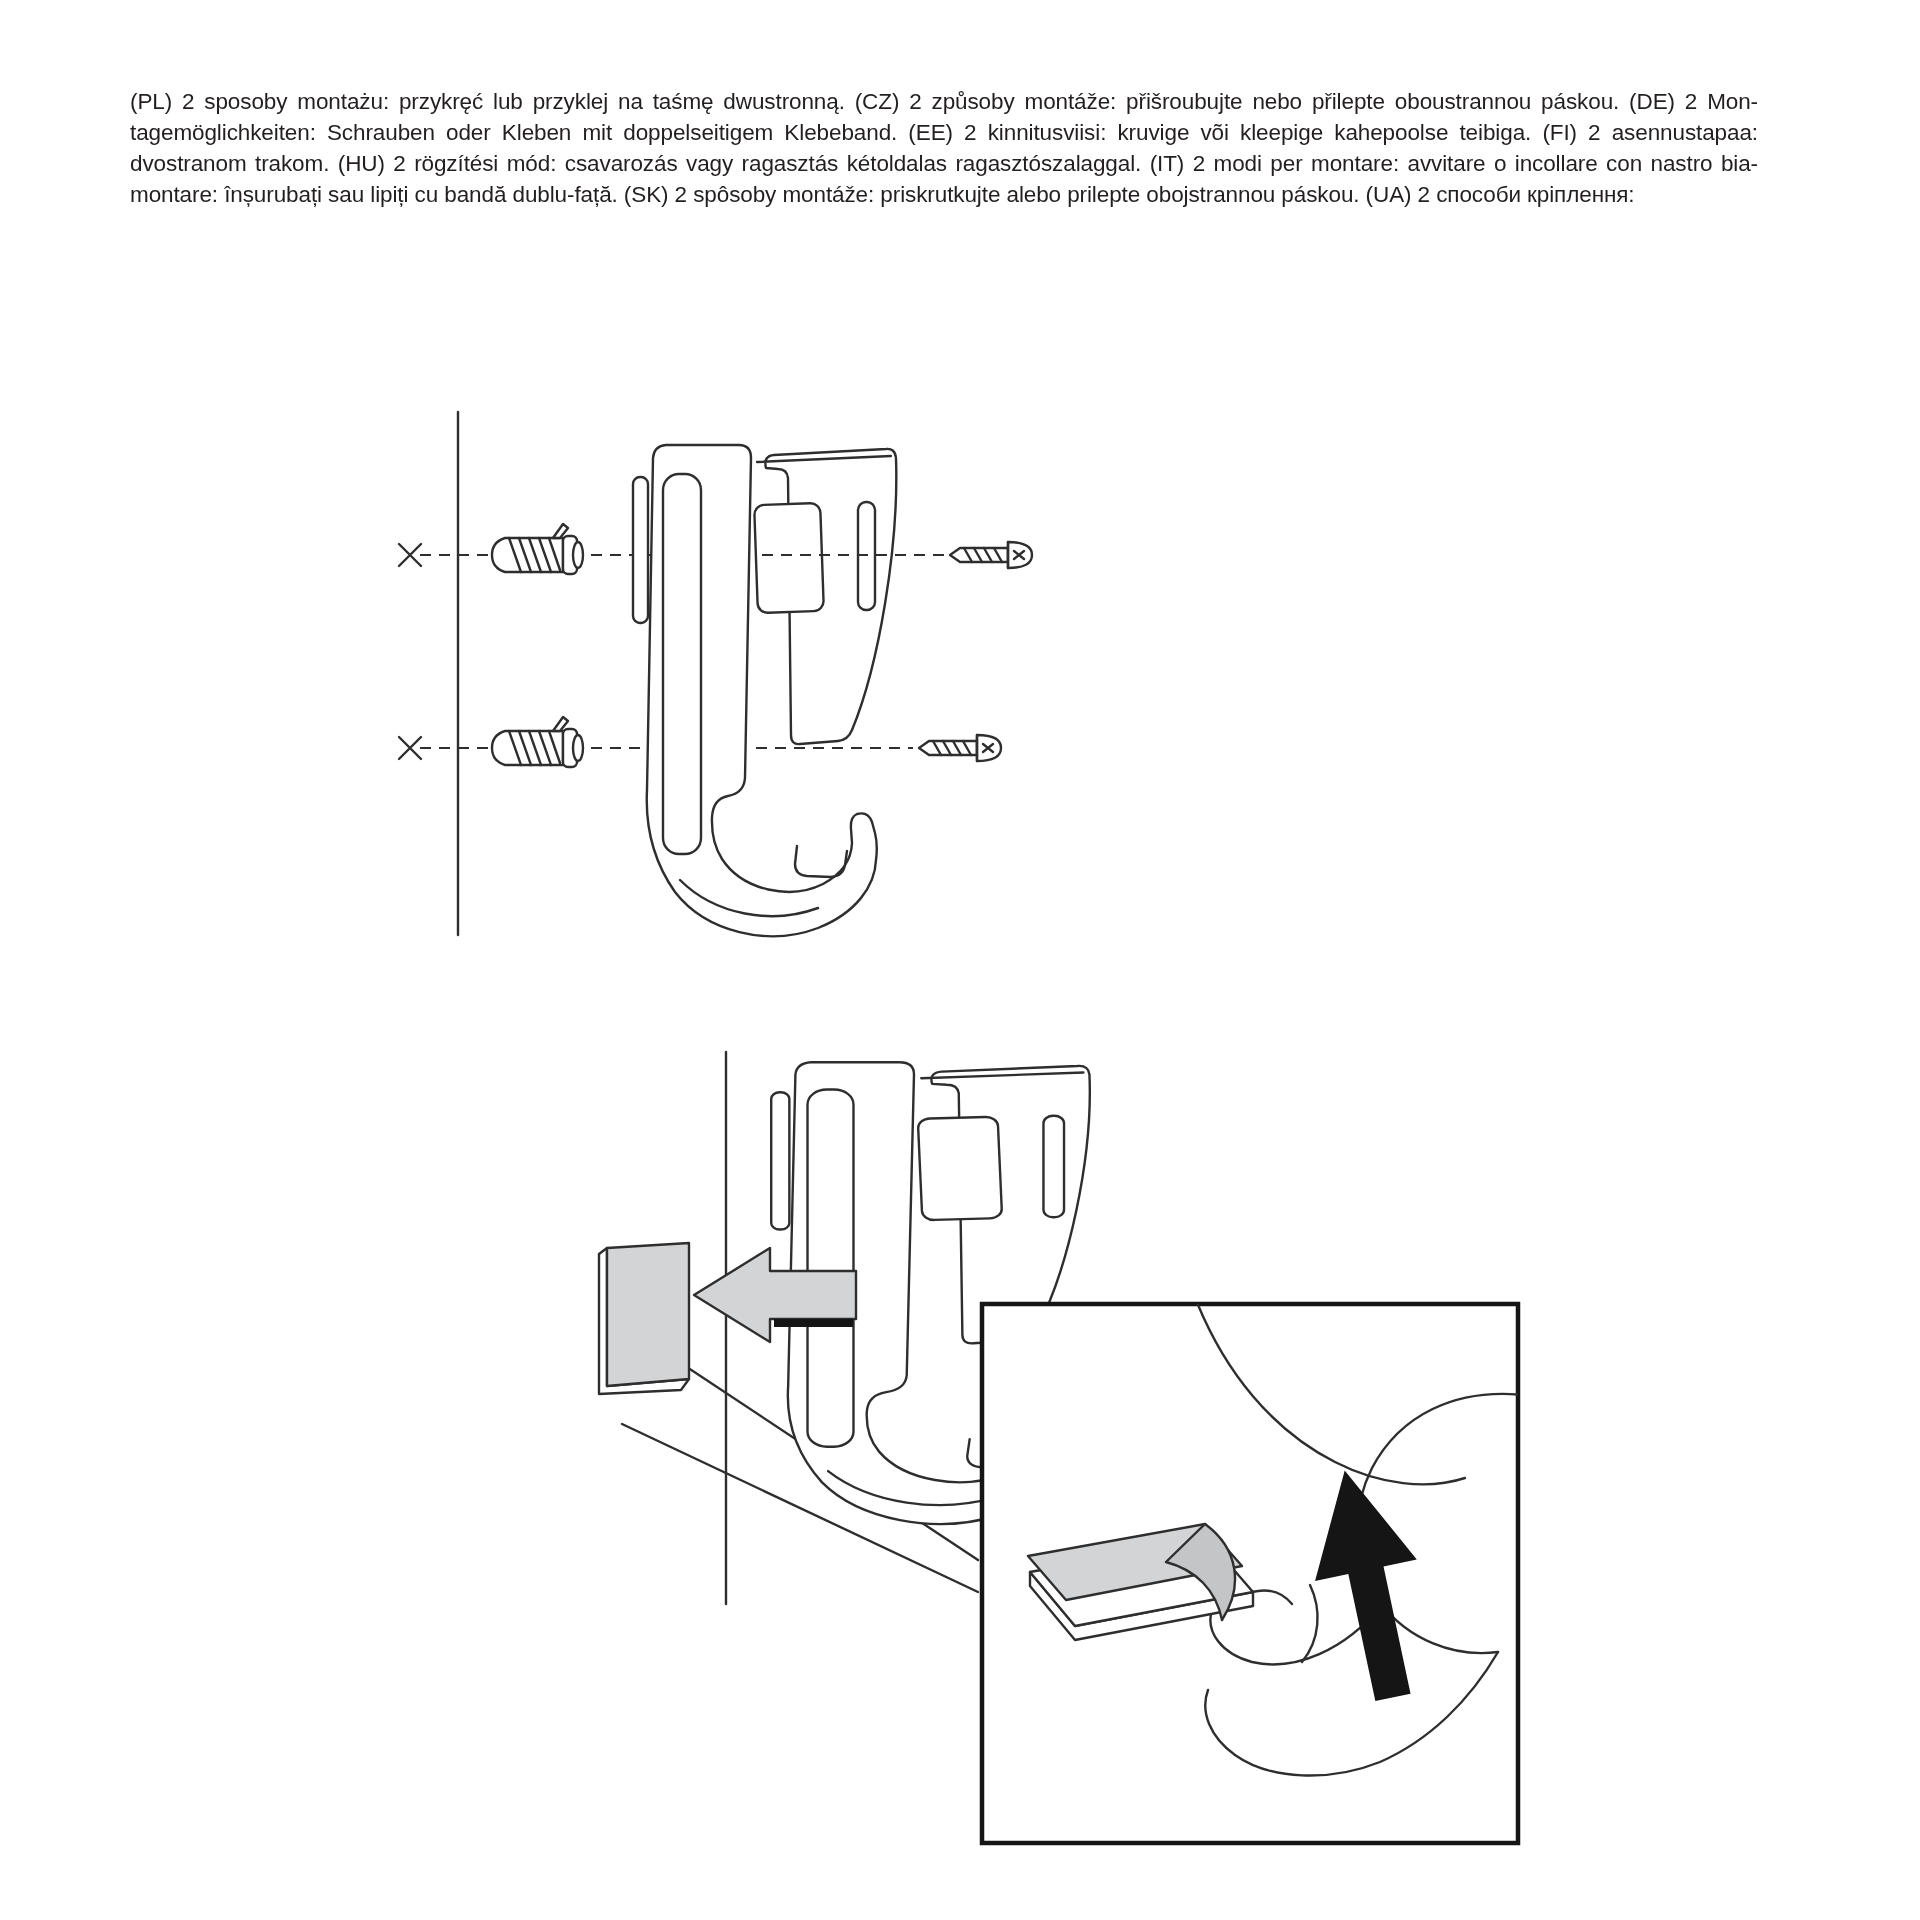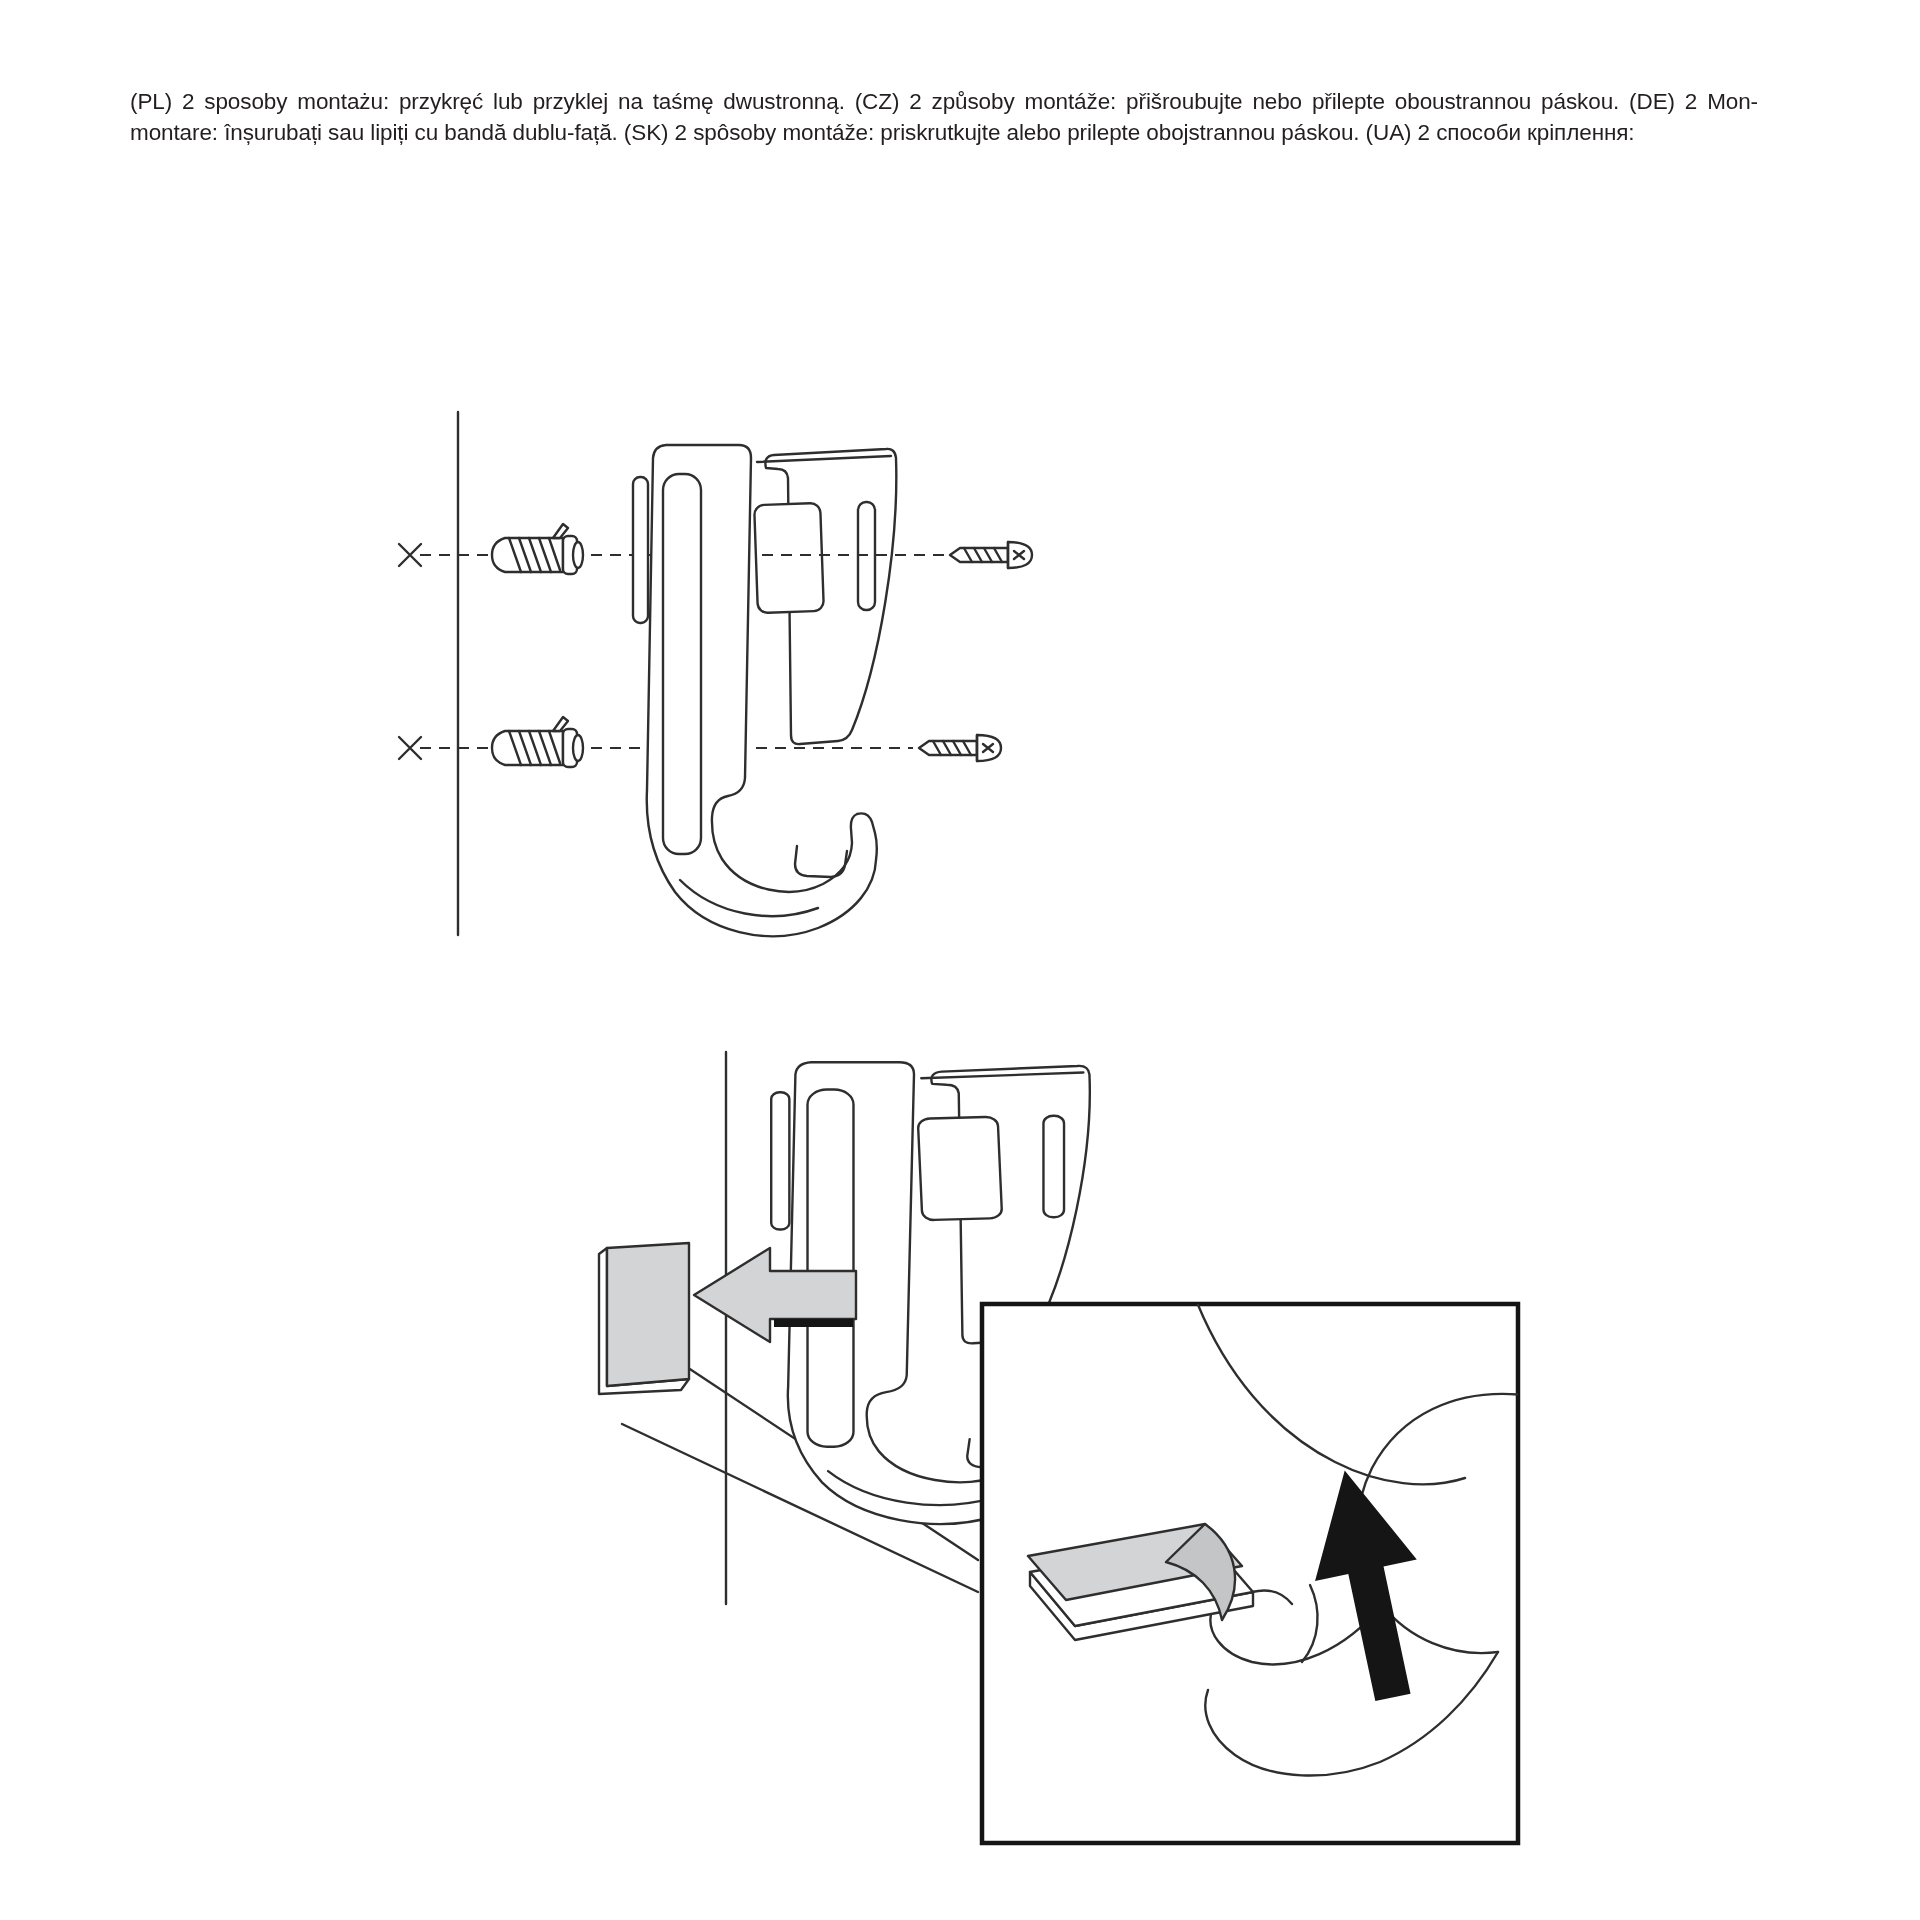--- a/index.html
+++ b/index.html
@@ -20,20 +20,22 @@
   svg .grayf{stroke:#2e2e2e;stroke-width:2.4;fill:#d2d4d5;stroke-linejoin:round;}
   svg path,svg rect,svg line,svg ellipse{vector-effect:non-scaling-stroke;}
 </style>
 </head>
 <body>
 
 <div class="sheet">
 
   <div class="instructions">
     <div class="iline">(PL) 2 sposoby montażu: przykręć lub przyklej na taśmę dwustronną. (CZ) 2 způsoby montáže: přišroubujte nebo přilepte oboustrannou páskou. (DE) 2 Mon-</div>
+    <div class="iline">tagemöglichkeiten: Schrauben oder Kleben mit doppelseitigem Klebeband. (EE) 2 kinnitusviisi: kruvige või kleepige kahepoolse teibiga. (FI) 2 asennustapaa:</div>
+    <div class="iline">dvostranom trakom. (HU) 2 rögzítési mód: csavarozás vagy ragasztás kétoldalas ragasztószalaggal. (IT) 2 modi per montare: avvitare o incollare con nastro bia-</div>
     <div class="iline">montare: înșurubați sau lipiți cu bandă dublu-față. (SK) 2 spôsoby montáže: priskrutkujte alebo prilepte obojstrannou páskou. (UA) 2 способи кріплення:</div>
   </div>
 
   <svg class="diagram-layer" width="1920" height="1920" viewBox="0 0 1920 1920">
 
     <defs>
 
       <g id="holder">
 
         <path class="lnf" d="M 766 468 Q 763 456 774 455 L 886 449 Q 895 448 896 458 C 899 545 879 665 852 730 Q 848 740 838 741 L 800 744 Q 791 745 791 735 L 788 478 Q 787 469 778 469 Z"></path>

